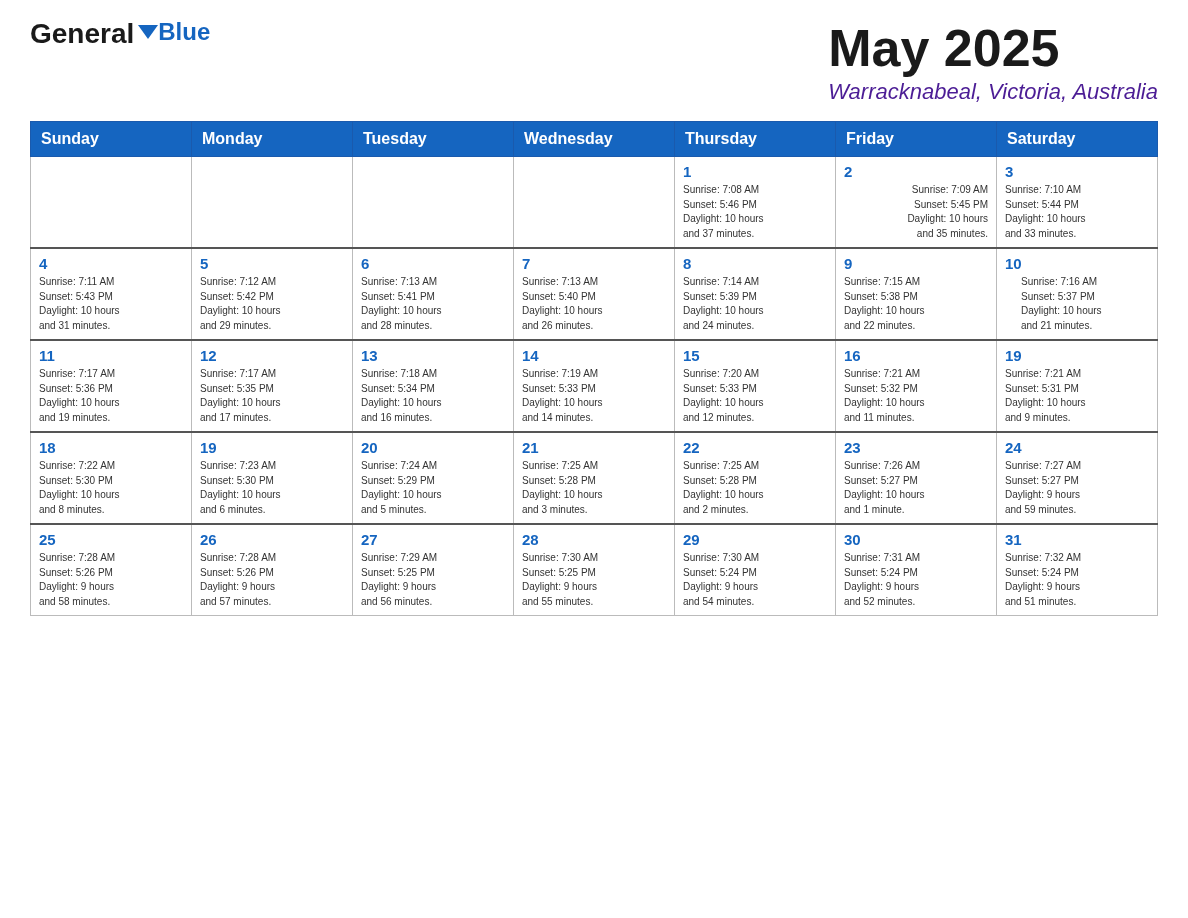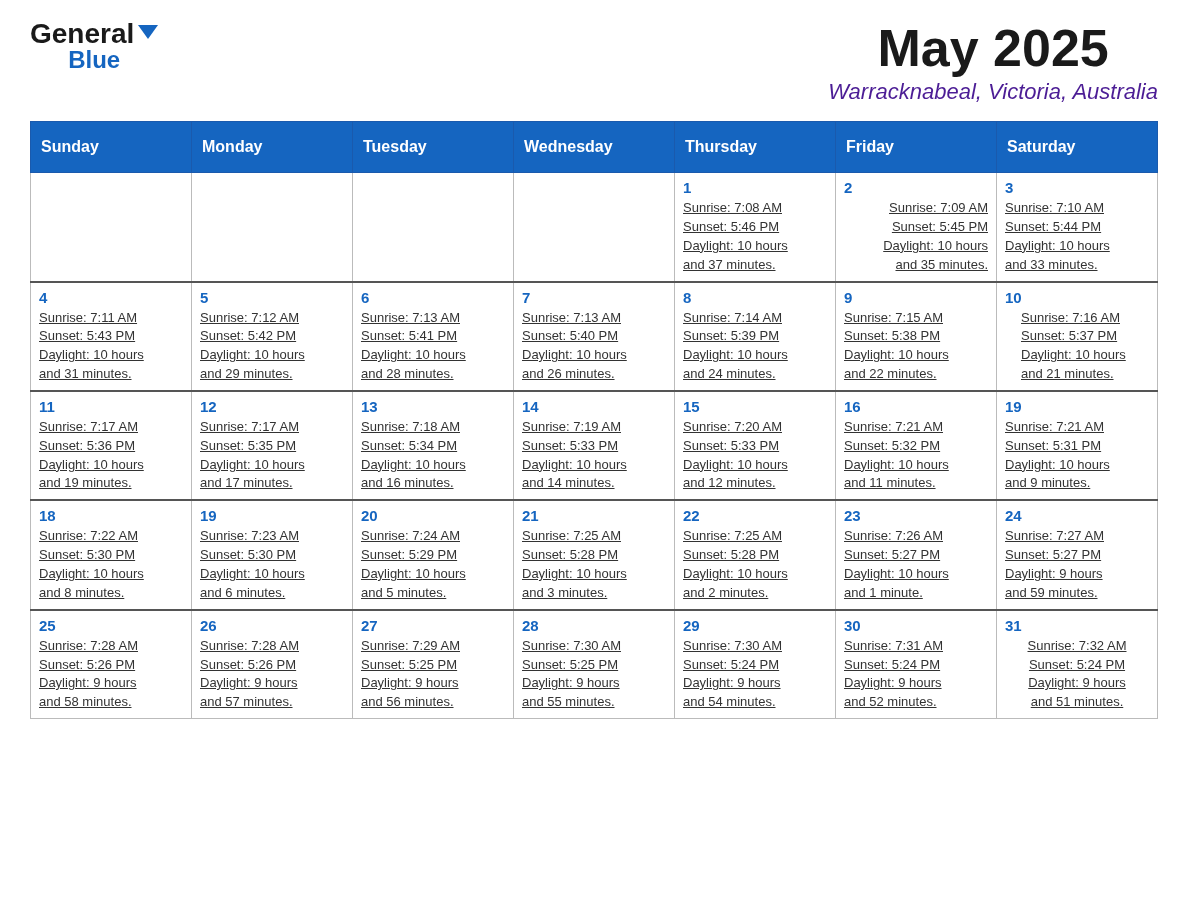--- a/index.html
+++ b/index.html
@@ -12,22 +12,21 @@
       padding: 20px 30px 30px 30px;
     }
     .header {
       display: flex;
       justify-content: space-between;
       align-items: flex-start;
       margin-bottom: 16px;
     }
     .logo {
       display: flex;
-      flex-direction: column;
-      align-items: center;
+      align-items: flex-start;
     }
     .logo-text-general {
       font-size: 28px;
       font-weight: bold;
       color: #1a1a1a;
       letter-spacing: 0;
       line-height: 1;
     }
     .logo-text-blue {
       font-size: 24px;
@@ -46,21 +45,21 @@
       margin-left: 4px;
       vertical-align: middle;
       position: relative;
       top: -2px;
     }
     .logo-line {
       display: flex;
       align-items: center;
     }
     .title-block {
-      text-align: center;
+      text-align: left;
     }
     .month-title {
       font-size: 52px;
       font-weight: bold;
       color: #1a1a1a;
       line-height: 1.1;
     }
     .location-title {
       font-size: 22px;
       color: #4c1d95;
@@ -70,45 +69,44 @@
     .calendar {
       width: 100%;
       border-collapse: collapse;
       border: 1px solid #aaa;
     }
     .calendar th {
       background-color: #1565c0;
       color: #fff;
       font-size: 16px;
       font-weight: bold;
-      padding: 16px 10px;
+      padding: 8px 10px;
       text-align: left;
       border: 1px solid #1a5aad;
     }
     .calendar td {
       vertical-align: top;
       padding: 6px 8px;
       border: 1px solid #bbb;
       width: calc(100% / 7);
       min-height: 100px;
       font-size: 13px;
       color: #222;
     }
     .day-number {
       font-size: 15px;
       font-weight: bold;
       color: #1565c0;
       margin-bottom: 3px;
       display: block;
     }
     .day-info {
-      font-size: 13px;
+      font-size: 10px;
       color: #333;
       line-height: 1.45;
-      text-decoration: underline;
     }
     .empty-cell {
       background: #fff;
     }
     .row-divider td {
       border-top: 2px solid #555;
     }
   </style>
 </head>
 <body>
@@ -358,20 +356,20 @@
         </td>
         <td>
           <span class="day-number">30</span>
           <div class="day-info" style="white-space: pre-line;">Sunrise: 7:31 AM
 Sunset: 5:24 PM
 Daylight: 9 hours
 and 52 minutes.</div>
         </td>
         <td>
           <span class="day-number">31</span>
-          <div class="day-info" style="white-space: pre-line; text-align: center;">Sunrise: 7:32 AM
+          <div class="day-info" style="white-space: pre-line;">Sunrise: 7:32 AM
 Sunset: 5:24 PM
 Daylight: 9 hours
 and 51 minutes.</div>
         </td>
       </tr>
     </tbody>
 </table>
 
 </body></html>

